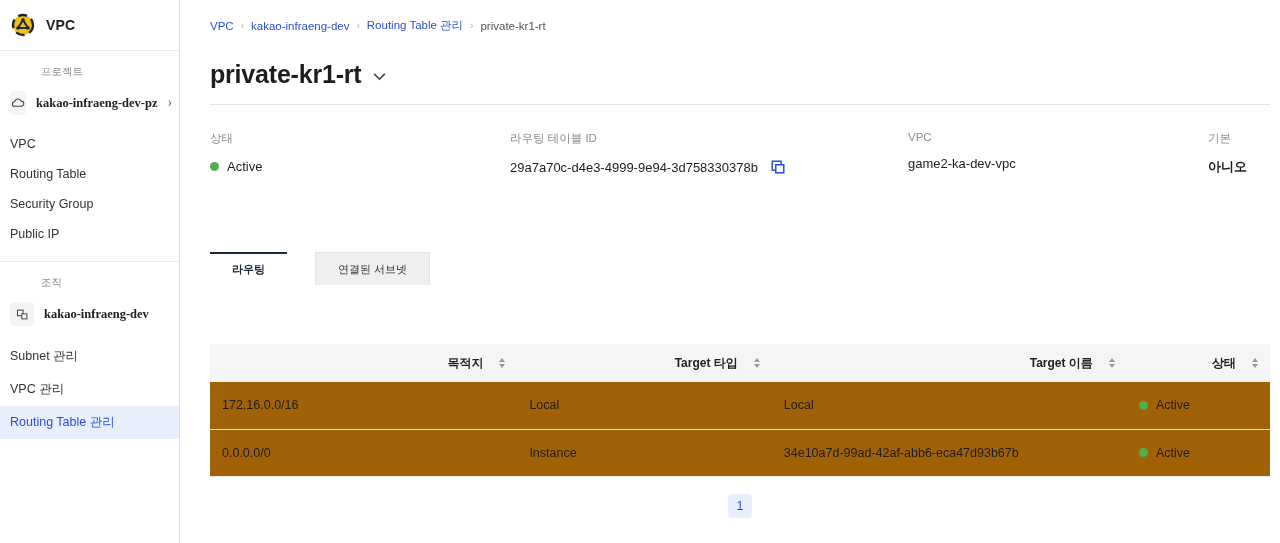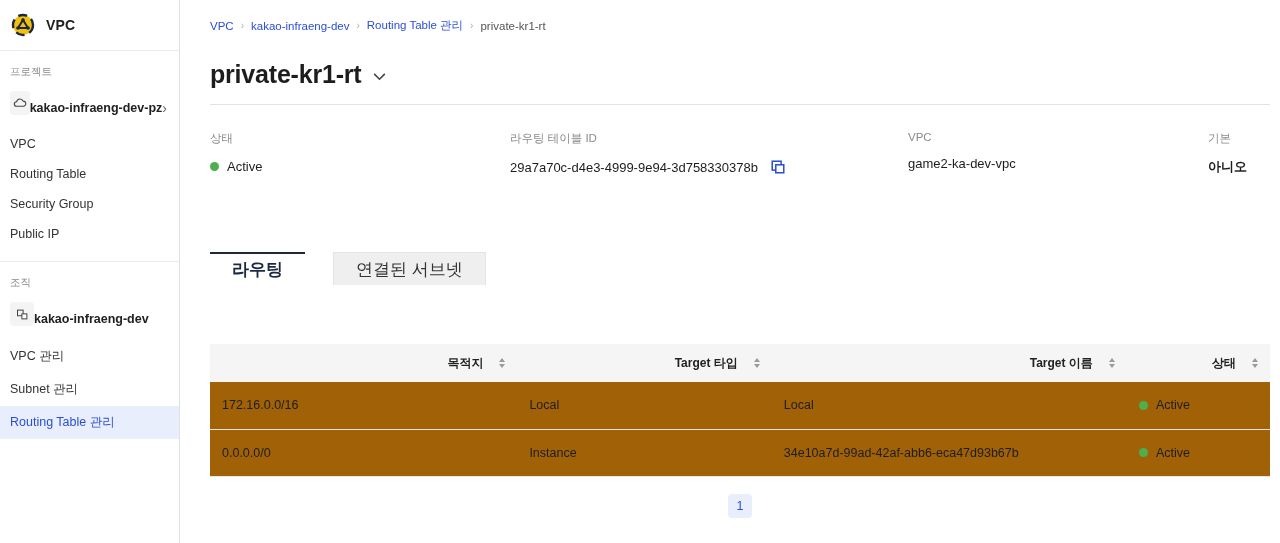--- a/index.html
+++ b/index.html
@@ -7,22 +7,22 @@
     font-family:"Liberation Sans", sans-serif; color:#212121; }
   .app { display:flex; width:1280px; height:543px; }
 
   
   .sidebar { width:180px; min-width:180px; height:100%; background:#fff;
     border-right:1px solid #e0e0e0; padding-top:0; }
   .sb-header { display:flex; align-items:center; gap:10px; height:50px; padding:0 10px; }
   .vpc-logo { width:26px; height:26px; display:inline-flex; }
   .sb-title { font-size:14px; font-weight:bold; letter-spacing:.2px; }
   .sb-divider { border-top:1px solid #ebebeb; margin:0; }
-  .sb-section-label { font-size:10.5px; color:#8a8a8a; padding:14px 10px 6px 10px; }
-  .sb-entity { display:flex; align-items:flex-end; padding:6px 10px; cursor:pointer; }
+  .sb-section-label { font-size:10.5px; color:#8a8a8a; padding:14px 10px 6px 10px;margin-left:31px; }
+  .sb-entity { display:flex; align-items:center; gap:10px; padding:6px 10px; cursor:pointer;font-family:Liberation Serif, serif; }
   .entity-icon { width:24px; height:24px; background:#f4f4f4; border-radius:4px;
     display:inline-flex; align-items:center; justify-content:center; color:#555; }
   .entity-name { font-size:12.5px; font-weight:bold; flex:1; white-space:nowrap; }
   .chev { color:#666; font-size:14px; line-height:1; padding-right:2px; }
   .sb-nav { padding:8px 0 12px 0; }
   .sb-item { font-size:12.5px; color:#333; padding:8px 10px; cursor:pointer; }
   .sb-item.active { background:#e9eefc; color:var(--accent); }
 
   
   .main { flex:1; padding:0 10px 0 30px; overflow:hidden; }
@@ -43,21 +43,21 @@
   .detail-label { font-size:11.5px; color:#8a8a8a; }
   .detail-value { font-size:13px; color:#1d1d1f; margin-top:13px;
     display:flex; align-items:center; gap:8px; }
   .detail-value.bold { font-weight:bold;margin-top:12px; }
   .dot { width:9px; height:9px; border-radius:50%; background:var(--green); display:inline-block; }
   .copy-btn { display:inline-flex; cursor:pointer; margin-left:4px; }
 
   
   .tabs { display:flex; margin-top:76px; }
   .tab { height:33px; display:flex; align-items:center; justify-content:center;
-    padding:9px 22px; font-size:17px; cursor:pointer; }
+    padding:9px 22px; font-size:11px; cursor:pointer; }
   .tab.active { background:#fff; font-weight:bold; color:#1c2740;
     border-top:2px solid #1c2740; }
   .tab.inactive { background:#efefef; color:#333; border:1px solid #e4e4e4; border-bottom:none;margin-left:28px; }
 
   
   .rt-table { width:100%; border-collapse:collapse; margin-top:59px; table-layout:fixed; }
   .rt-table col:nth-child(1){ width:29%; } .rt-table col:nth-child(2){ width:24%; }
   .rt-table col:nth-child(3){ width:33.5%; } .rt-table col:nth-child(4){ width:13.5%; }
   .rt-table th { background:#f5f5f5; height:38px; text-align:left; padding:0 12px;
     font-size:12px; color:#222; font-weight:bold; }
@@ -120,22 +120,22 @@
     <div class="sb-entity">
       <span class="entity-icon">
         <svg viewBox="0 0 24 24" width="15" height="15">
           <rect x="4" y="5" width="9" height="9" fill="none" stroke="#444" stroke-width="1.6"></rect>
           <rect x="11" y="11" width="8" height="8" fill="#fff" stroke="#444" stroke-width="1.6"></rect>
         </svg>
       </span>
       <span class="entity-name">kakao-infraeng-dev</span>
     </div>
     <nav class="sb-nav">
+      <div class="sb-item">Subnet 관리</div>
       <div class="sb-item">VPC 관리</div>
-      <div class="sb-item">Subnet 관리</div>
       <div class="sb-item active">Routing Table 관리</div>
     </nav>
   </aside>
 
   <main class="main">
 
     <div class="breadcrumb">
       <span class="crumb">VPC</span>
       <span class="crumb-sep">›</span>
       <span class="crumb">kakao-infraeng-dev</span>

